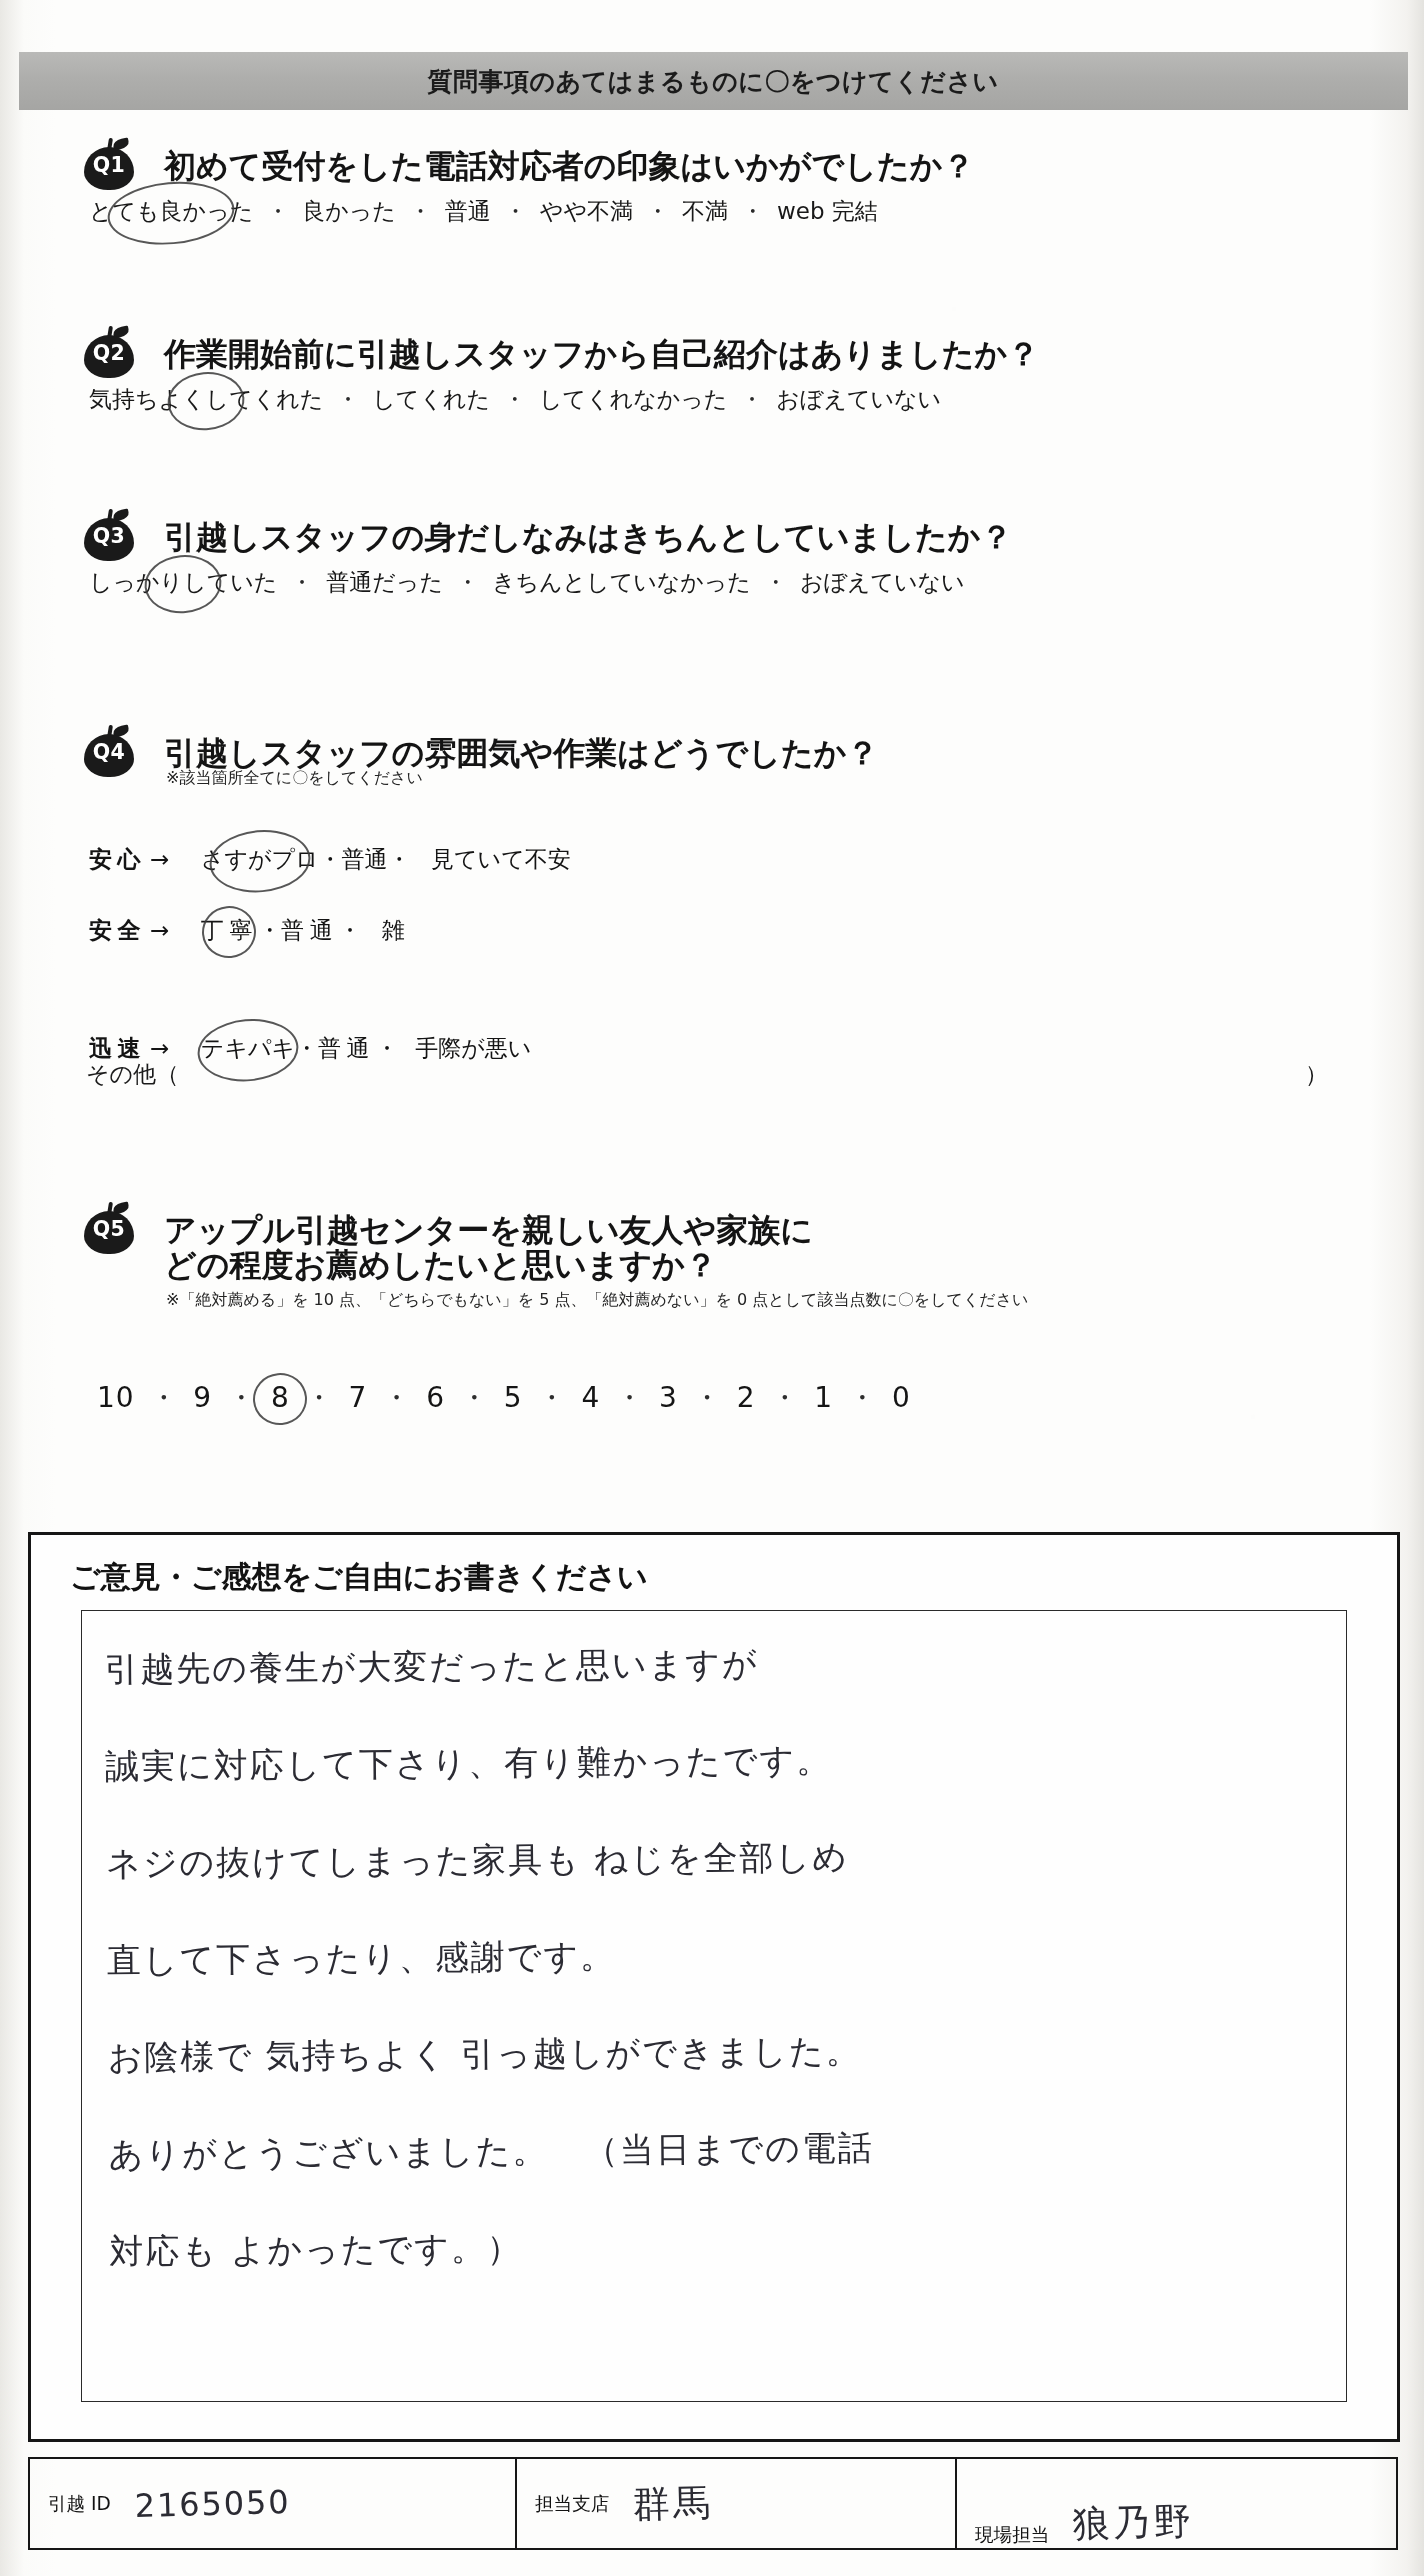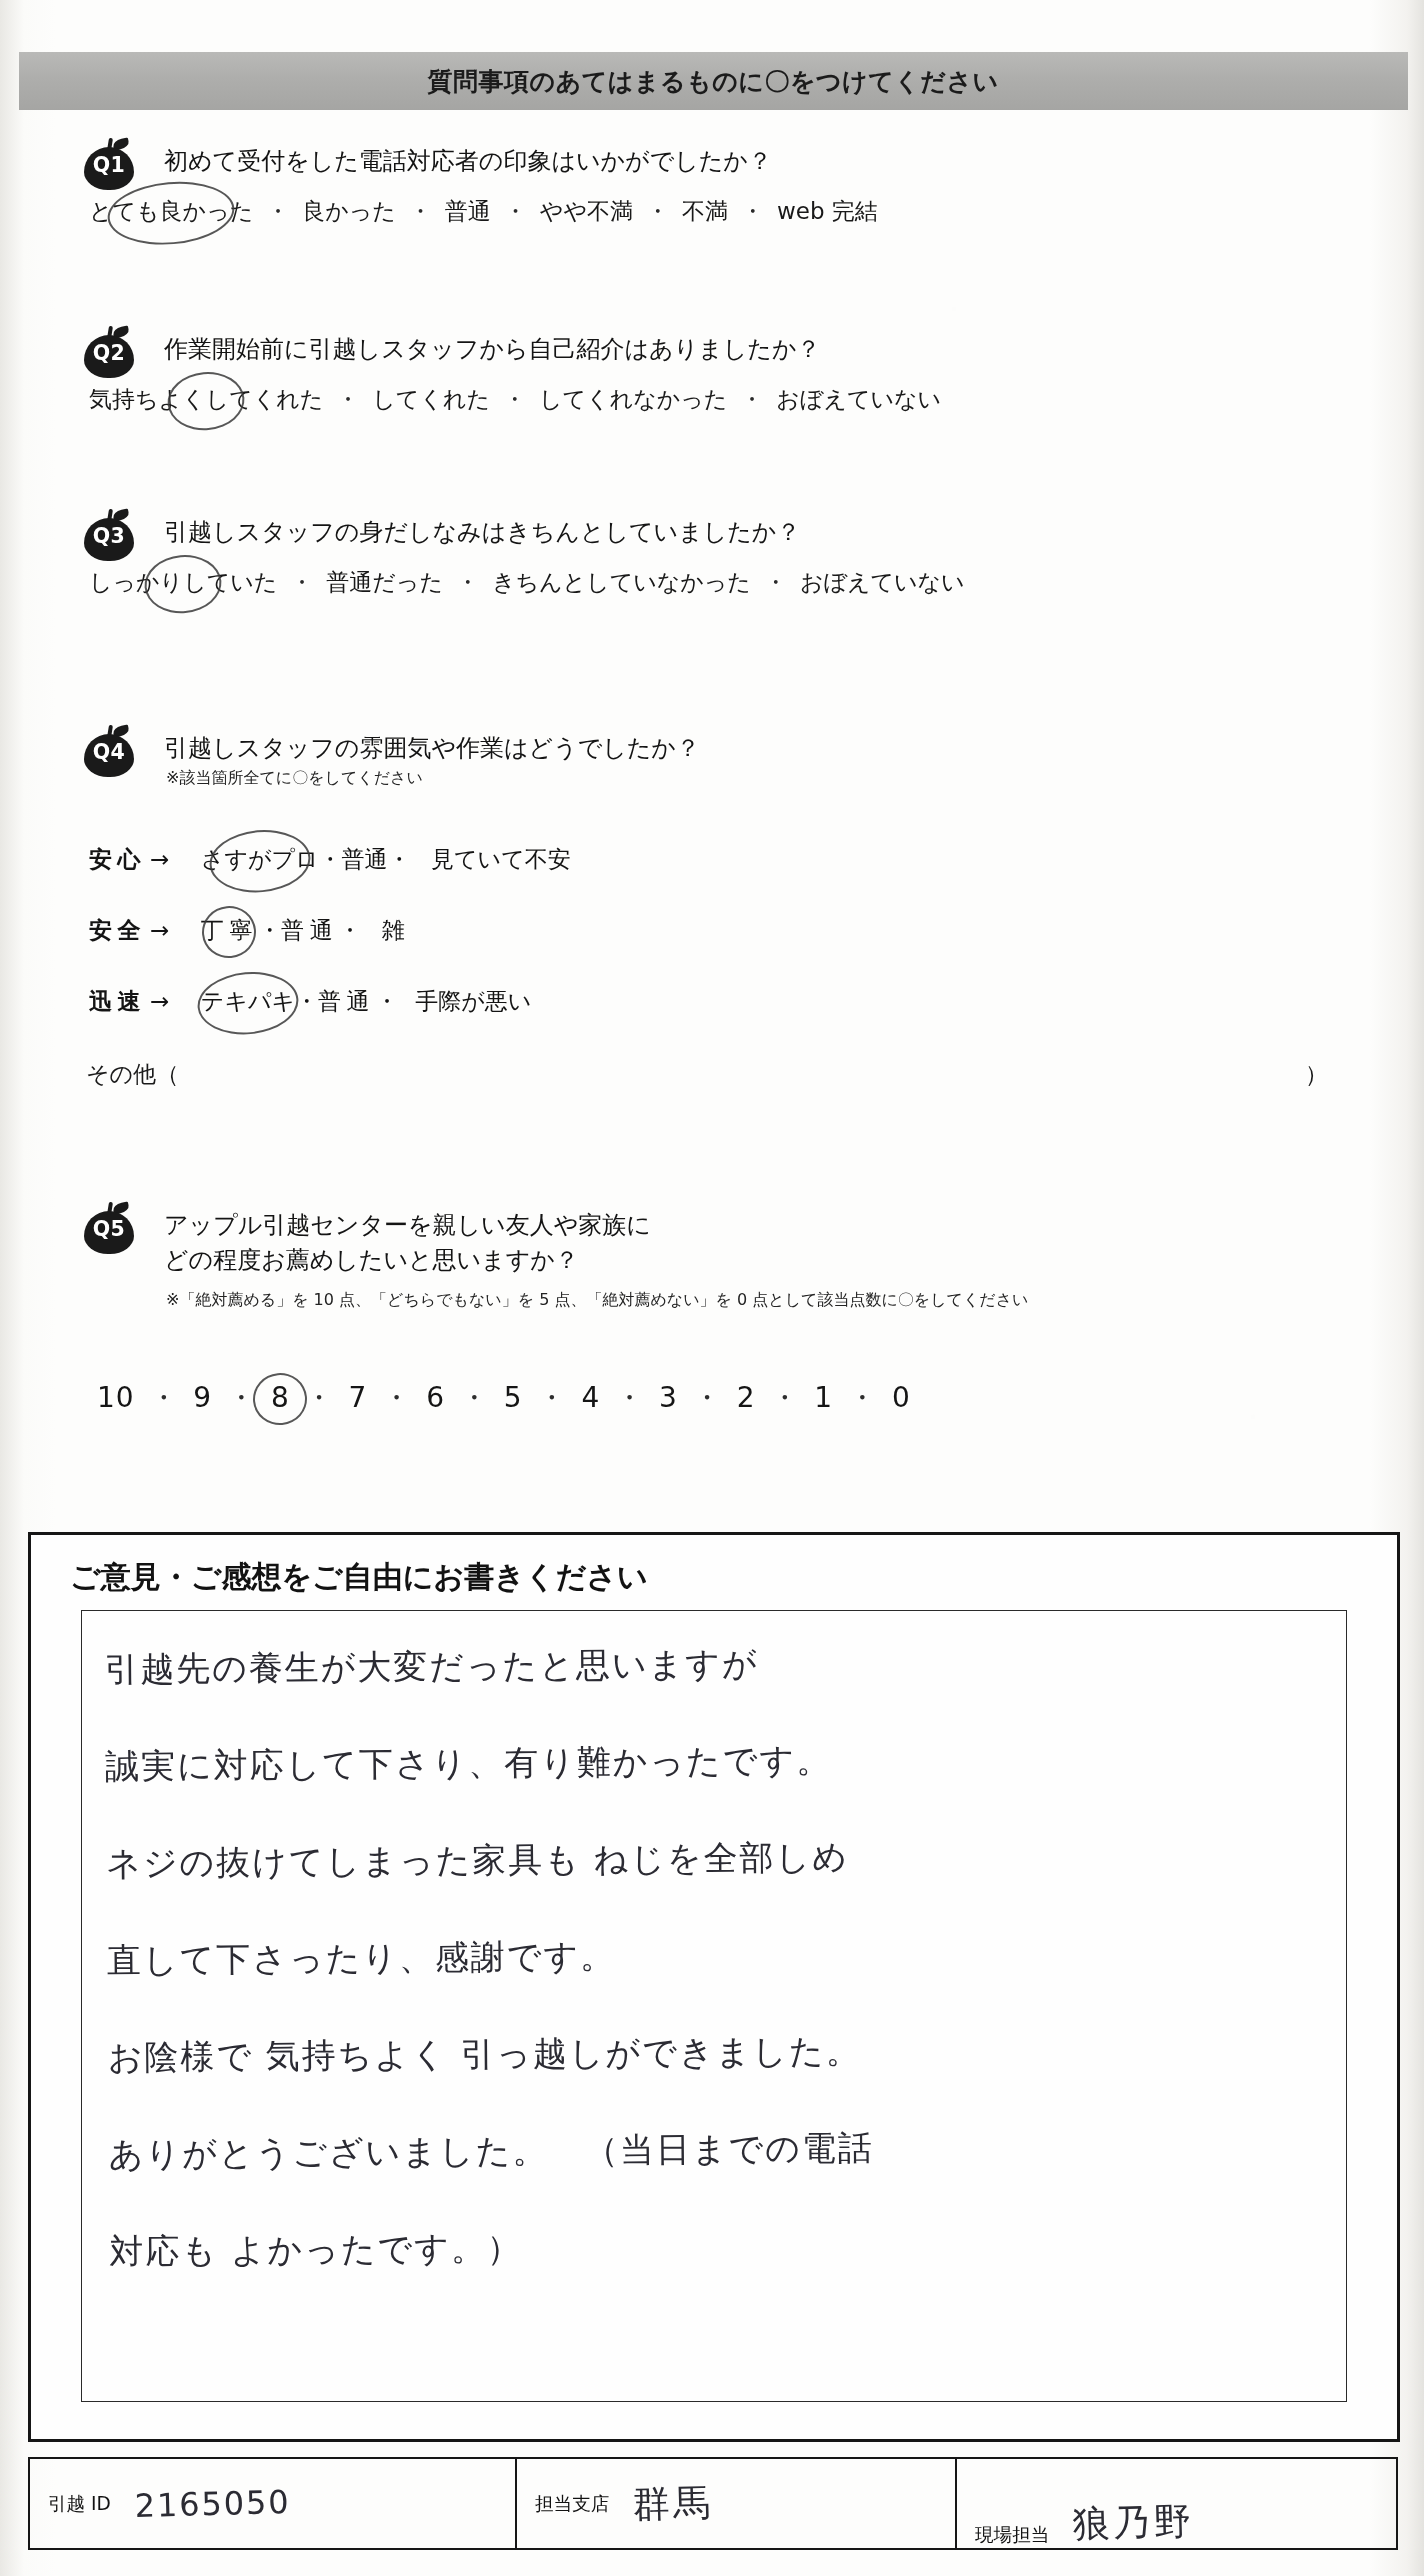--- a/index.html
+++ b/index.html
@@ -99,22 +99,22 @@
     color: #fff;
     font-size: 20.5px;
     font-weight: bold;
     letter-spacing: 0.5px;
   }
 
   .q-title {
     position: absolute;
     left: 164px;
     top: 6.5px;
-    font-size: 24px;
-    font-weight: normal;
+    font-size: 32px;
+    font-weight: bold;
     color: #141414;
     white-space: nowrap;
   }
   .q-note {
     position: absolute;
     left: 166px;
     font-size: 16px;
     color: #232323;
     white-space: nowrap;
   }
@@ -311,21 +311,21 @@
 
     <div class="matrix-row" style="top:119px;">
       <span class="matrix-label">安心</span><span class="arrow">→</span><span class="matrix-opts"><span class="opt circled">さすがプロ</span><span class="sep">・</span><span class="opt">普通</span><span class="sep">・</span><span class="opt" style="margin-left:20.5px;">見ていて不安</span></span>
     </div>
 
     <div class="matrix-row" style="top:190px;">
       <span class="matrix-label">安全</span><span class="arrow">→</span><span class="matrix-opts"><span class="opt circled tiny" style="letter-spacing:5.6px;">丁寧</span><span class="sep">・</span><span class="opt" style="letter-spacing:5.6px;">普通</span><span class="sep">・</span><span class="opt" style="margin-left:20.5px;">雑</span></span>
     </div>
 
     <div class="matrix-row" style="top:261px;">
-      <span class="matrix-label">迅速</span><span class="arrow">→</span><span class="matrix-opts"><span class="opt circled">テキパキ</span><span class="sep">・</span><span class="opt" style="letter-spacing:5.6px;">普通</span><span class="sep">・</span><span class="opt" style="margin-left:17px;">手際が悪い</span></span>
+      <span class="matrix-label">迅速</span><span class="arrow">→</span><span class="matrix-opts"><span class="opt circled">テキパキ</span><span class="sep">・</span><span class="opt" style="letter-spacing:5.6px;">普通</span><span class="sep">・</span><span class="opt" style="margin-left:17px;margin-top:47px;">手際が悪い</span></span>
     </div>
 
     <div class="other-line" style="top:334px;">その他（</div>
     <div class="other-paren-close" style="top:334px;">）</div>
   </div>
 
   <div class="q-block" style="top:1202px;">
     <div class="q-head">
       <div class="q-badge">
         <div class="leaf"></div>

